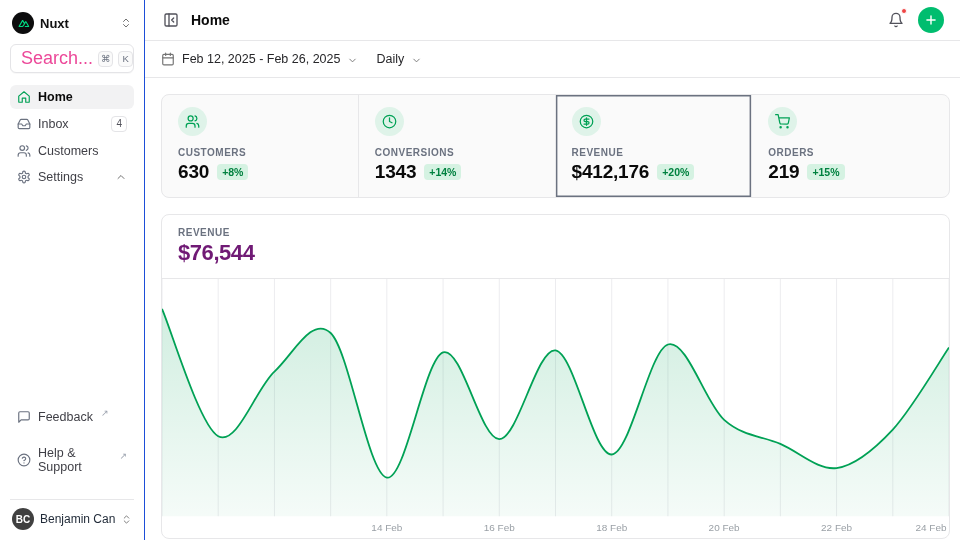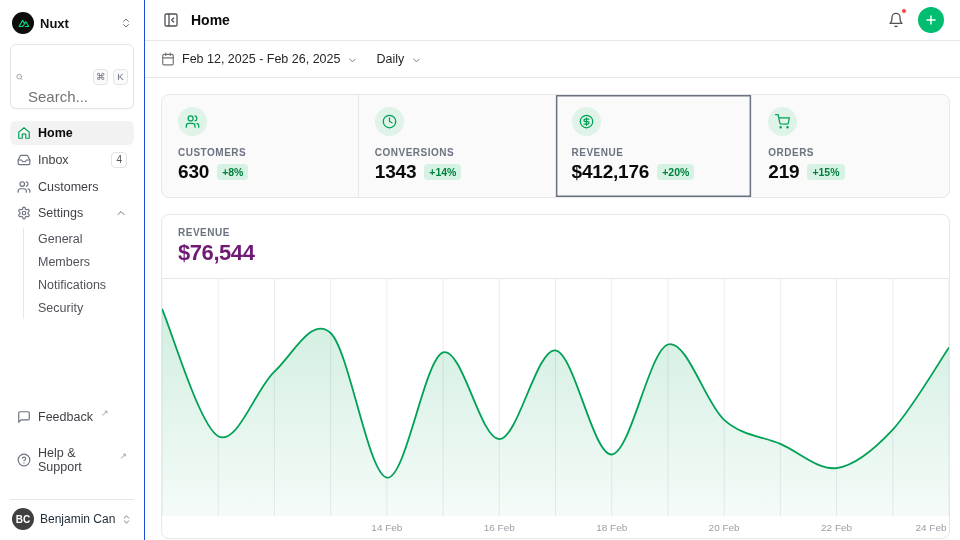--- a/index.html
+++ b/index.html
@@ -11,21 +11,21 @@
   }
   svg { display:block; }
 
   
   .sidebar { width:145px; min-width:145px; border-right:1px solid #1d4ed8; display:flex; flex-direction:column; padding:10px 10px 8px; }
   .ws-row { display:flex; align-items:center; gap:6px; padding:2px 2px 10px 2px; cursor:pointer; }
   .ws-logo { width:22px; height:22px; border-radius:50%; background:#0c0c0d; display:flex; align-items:center; justify-content:center; flex:none; }
   .ws-name { font-size:13px; font-weight:700; color:#111; flex:1; }
   .icon-muted { color:#737373; }
   .search { display:flex; align-items:center; gap:5px; border:1px solid #e4e4e7; border-radius:6px; padding:3px 5px; background:#fff; box-shadow:0 1px 1px rgba(0,0,0,.03); cursor:text; }
-  .search-text { font-size:15px; color:#737373; flex:1;margin-top:40px; }
+  .search-text { font-size:18px; color:#ec4899; flex:1; }
   .kbd { border:1px solid #e4e4e7; border-radius:4px; font-size:9.5px; color:#6b7280; background:#fafafa; min-width:15px; height:16px; line-height:14px; text-align:center; padding:0 2px; }
   .nav { margin-top:12px; display:flex; flex-direction:column; gap:2px; flex:1; }
   .nav-item { display:flex; align-items:center; gap:7px; padding:5px 7px; border-radius:6px; font-size:12.5px; color:#3f3f46; cursor:pointer; }
   .nav-item .ni { color:#6b7280; flex:none; }
   .nav-item.active { background:#f2f2f3; color:#0a0a0a; font-weight:600; }
   .nav-item.active .ni { color:#00a155; }
   .badge-count { margin-left:auto; font-size:10px; border:1px solid #e4e4e7; border-radius:4px; padding:0 4px; color:#52525b; line-height:14px; background:#fff; }
   .chev-end { margin-left:auto; color:#737373; flex:none; }
   .children { margin:1px 0 1px 13px; border-left:1px solid #e7e7e9; padding-left:7px; display:flex; flex-direction:column; gap:1px; }
   .child-item { font-size:12.5px; color:#52525b; padding:4px 7px; border-radius:6px; cursor:pointer; }
@@ -127,26 +127,20 @@
       <svg class="ni" width="14" height="14" viewBox="0 0 24 24" fill="none" stroke="currentColor" stroke-width="2" stroke-linecap="round" stroke-linejoin="round">
           <path d="M12.22 2h-.44a2 2 0 0 0-2 2v.18a2 2 0 0 1-1 1.73l-.43.25a2 2 0 0 1-2 0l-.15-.08a2 2 0 0 0-2.73.73l-.22.38a2 2 0 0 0 .73 2.73l.15.1a2 2 0 0 1 1 1.72v.51a2 2 0 0 1-1 1.74l-.15.09a2 2 0 0 0-.73 2.73l.22.38a2 2 0 0 0 2.73.73l.15-.08a2 2 0 0 1 2 0l.43.25a2 2 0 0 1 1 1.73V20a2 2 0 0 0 2 2h.44a2 2 0 0 0 2-2v-.18a2 2 0 0 1 1-1.73l.43-.25a2 2 0 0 1 2 0l.15.08a2 2 0 0 0 2.73-.73l.22-.39a2 2 0 0 0-.73-2.73l-.15-.08a2 2 0 0 1-1-1.74v-.5a2 2 0 0 1 1-1.74l.15-.09a2 2 0 0 0 .73-2.73l-.22-.38a2 2 0 0 0-2.73-.73l-.15.08a2 2 0 0 1-2 0l-.43-.25a2 2 0 0 1-1-1.73V4a2 2 0 0 0-2-2z"></path>
           <circle cx="12" cy="12" r="3"></circle>
         </svg>
       <span>Settings</span>
       <svg class="chev-end" width="12" height="12" viewBox="0 0 24 24" fill="none" stroke="currentColor" stroke-width="2" stroke-linecap="round" stroke-linejoin="round">
           <path d="m18 15-6-6-6 6"></path>
         </svg>
     </div>
 
-    <div class="children">
-      <div class="child-item">General</div>
-      <div class="child-item">Members</div>
-      <div class="child-item">Notifications</div>
-      <div class="child-item">Security</div>
-    </div>
 
   </nav>
 
   <div class="sidebar-bottom">
     <div class="nav-item">
       <svg class="ni" width="14" height="14" viewBox="0 0 24 24" fill="none" stroke="currentColor" stroke-width="2" stroke-linecap="round" stroke-linejoin="round">
           <path d="M21 15a2 2 0 0 1-2 2H7l-4 4V5a2 2 0 0 1 2-2h14a2 2 0 0 1 2 2z"></path>
         </svg>
       <span>Feedback</span>
       <span class="ext">↗</span>

